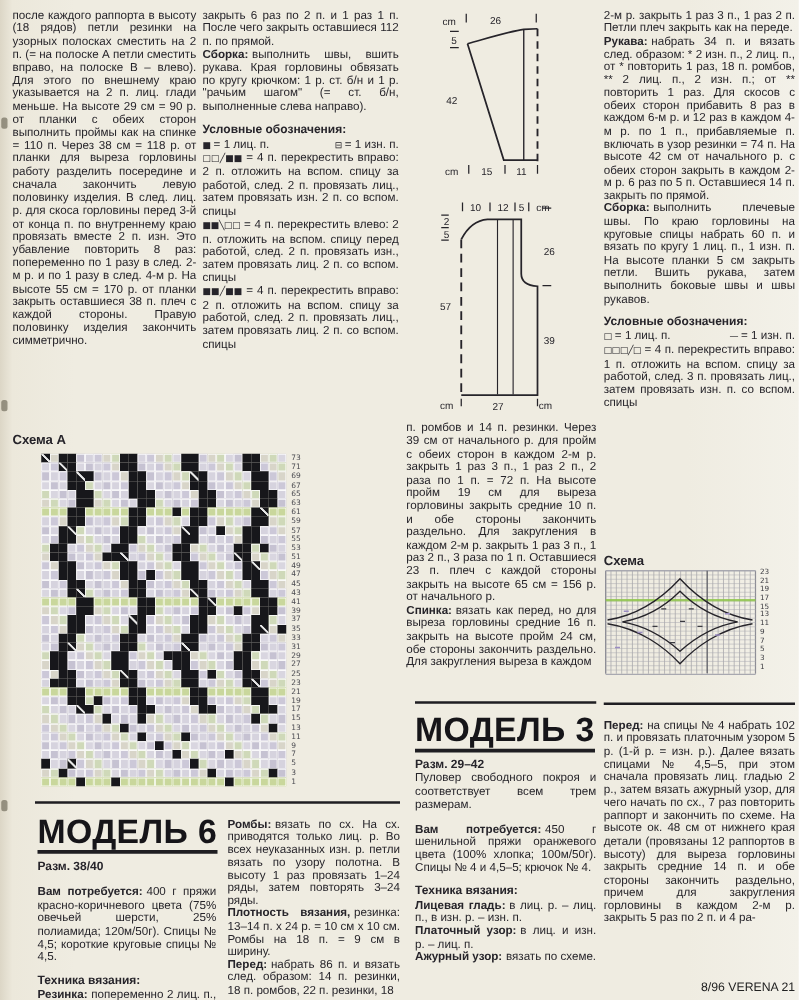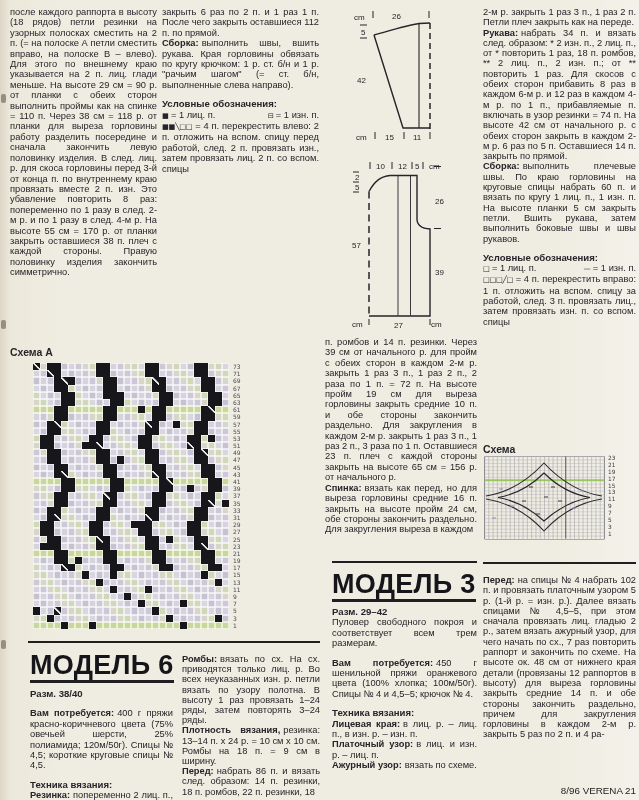--- a/index.html
+++ b/index.html
@@ -51,21 +51,23 @@
 <div class="bold-label" style="left:10px;top:346px">Схема А</div>
 
 <div class="col" style="left:162px;top:7px;width:157px">
   <p>закрыть 6 раз по 2 п. и 1 раз 1 п. После чего закрыть оставшиеся 112 п. по прямой.</p>
   <p><b>Сборка:</b><span>выполнить швы, вшить рукава. Края горловины обвязать по кругу крючком: 1 р. ст. б/н и 1 р. "рачьим шагом" (= ст. б/н, выполненные слева направо).</span></p>
   <p class="gap sub">Условные обозначения:</p>
   <p class="inline-legend">
     <span><span class="sym">■</span> <span>= 1 лиц. п.</span></span>
     <span><span class="sym">⊟</span> <span>= 1 изн. п.</span></span>
   </p>
+  <p><span class="sym">□□╱■■</span> <span>= 4 п. перекрестить вправо: 2 п. отложить на вспом. спицу за работой, след. 2 п. провязать лиц., затем провязать изн. 2 п. со вспом. спицы</span></p>
   <p><span class="sym">■■╲□□</span> <span>= 4 п. перекрестить влево: 2 п. отложить на вспом. спицу перед работой, след. 2 п. провязать изн., затем провязать лиц. 2 п. со вспом. спицы</span></p>
+  <p><span class="sym">■■╱■■</span> <span>= 4 п. перекрестить вправо: 2 п. отложить на вспом. спицу за работой, след. 2 п. провязать лиц., затем провязать лиц. 2 п. со вспом. спицы</span></p>
 </div>
 
 <div class="bc-wrap">
   <div class="bc-grid" style="grid-template-columns: repeat(28, 7px);">
       <div style="background: linear-gradient(45deg, transparent 42%, rgb(232, 232, 232) 46%, rgb(232, 232, 232) 58%, transparent 62%) rgb(23, 23, 27);"></div>
       <div style="background: rgb(216, 213, 201); box-shadow: rgba(255, 255, 255, 0.85) 0px 0px 0px 0.7px inset;"></div>
       <div style="background: rgb(23, 23, 27);"></div>
       <div style="background: rgb(23, 23, 27);"></div>
       <div style="background: rgb(198, 194, 210); box-shadow: rgba(255, 255, 255, 0.85) 0px 0px 0px 0.7px inset;"></div>
       <div style="background: rgb(214, 211, 222); box-shadow: rgba(255, 255, 255, 0.85) 0px 0px 0px 0.7px inset;"></div>
@@ -1213,21 +1215,21 @@
   <p><b>Плотность вязания,</b><span>резинка: 13–14 п. х 24 р.  = 10 см х 10 см. Ромбы на 18 п. = 9 см в ширину.</span></p>
   <p><b>Перед:</b><span>набрать 86 п. и вязать след. образом: 14 п. резинки, 18 п. ромбов, 22 п. резинки, 18</span></p>
 </div>
 
 <div class="model-title" style="left:332px;top:570px">МОДЕЛЬ 3</div>
 <div class="col" style="left:332px;top:607px;width:145px">
   <p class="sub">Разм. 29–42</p>
   <p>Пуловер свободного покроя и соответствует всем трем размерам.</p>
   <p class="gap"><b>Вам потребуется:</b><span>450 г шенильной пряжи оранжевого цвета (100% хлопка; 100м/50г). Спицы № 4 и 4,5–5; крючок № 4.</span></p>
   <p class="gap sub">Техника вязания:</p>
-  <p><b>Лицевая края:</b><span>в лиц. р. – лиц. п., в изн. р. – изн. п.</span></p>
+  <p><b>Лицевая гладь:</b><span>в лиц. р. – лиц. п., в изн. р. – изн. п.</span></p>
   <p><b>Платочный узор:</b><span>в лиц. и изн. р. – лиц. п.</span></p>
   <p><b>Ажурный узор:</b><span>вязать по схеме.</span></p>
 </div>
 
 <div class="col" style="left:483px;top:7px;width:153px;line-height:10.3px">
   <p>2-м р. закрыть 1 раз 3 п., 1 раз 2 п. Петли плеч закрыть как на переде.</p>
   <p><b>Рукава:</b><span>набрать 34 п. и вязать след. образом: * 2 изн. п., 2 лиц. п., от * повторить 1 раз, 18 п. ромбов, ** 2 лиц. п., 2 изн. п.; от ** повторить 1 раз. Для скосов с обеих сторон прибавить 8 раз в каждом 6-м р. и 12 раз в каждом 4-м р. по 1 п., прибавляемые п. включать в узор резинки = 74 п. На высоте 42 см от начального р. с обеих сторон закрыть в каждом 2-м р. 6 раз по 5 п. Оставшиеся 14 п. закрыть по прямой.</span></p>
   <p><b>Сборка:</b><span>выполнить плечевые швы. По краю горловины на круговые спицы набрать 60 п. и вязать по кругу 1 лиц. п., 1 изн. п. На высоте планки 5 см закрыть петли. Вшить рукава, затем выполнить боковые швы и швы рукавов.</span></p>
   <p class="gap sub">Условные обозначения:</p>
   <p class="inline-legend">

